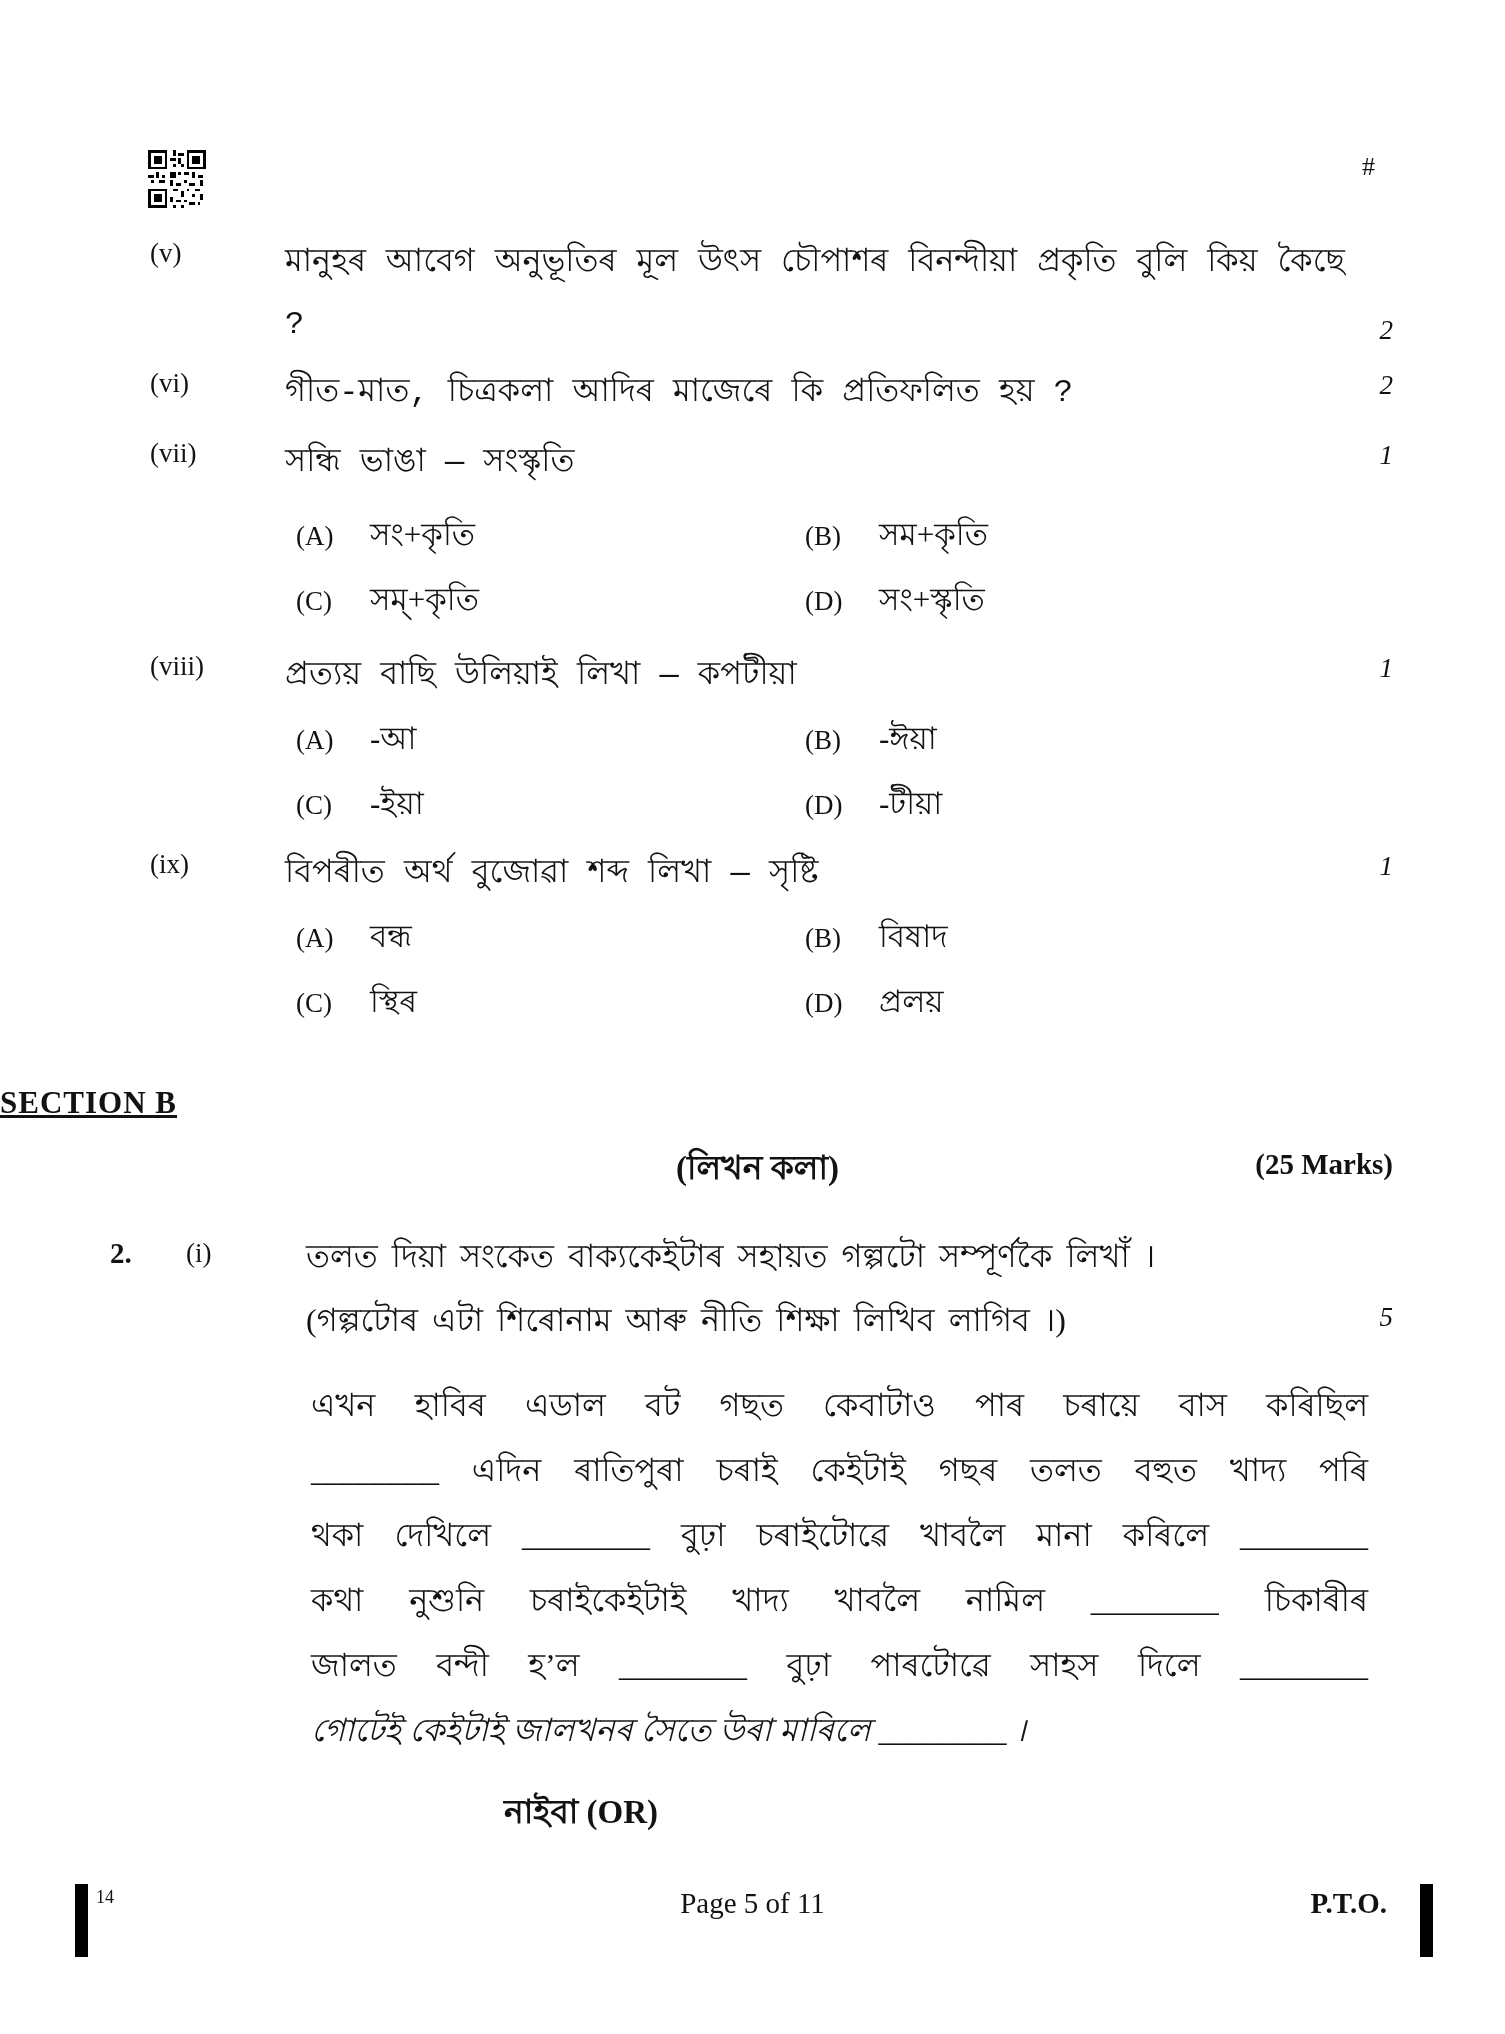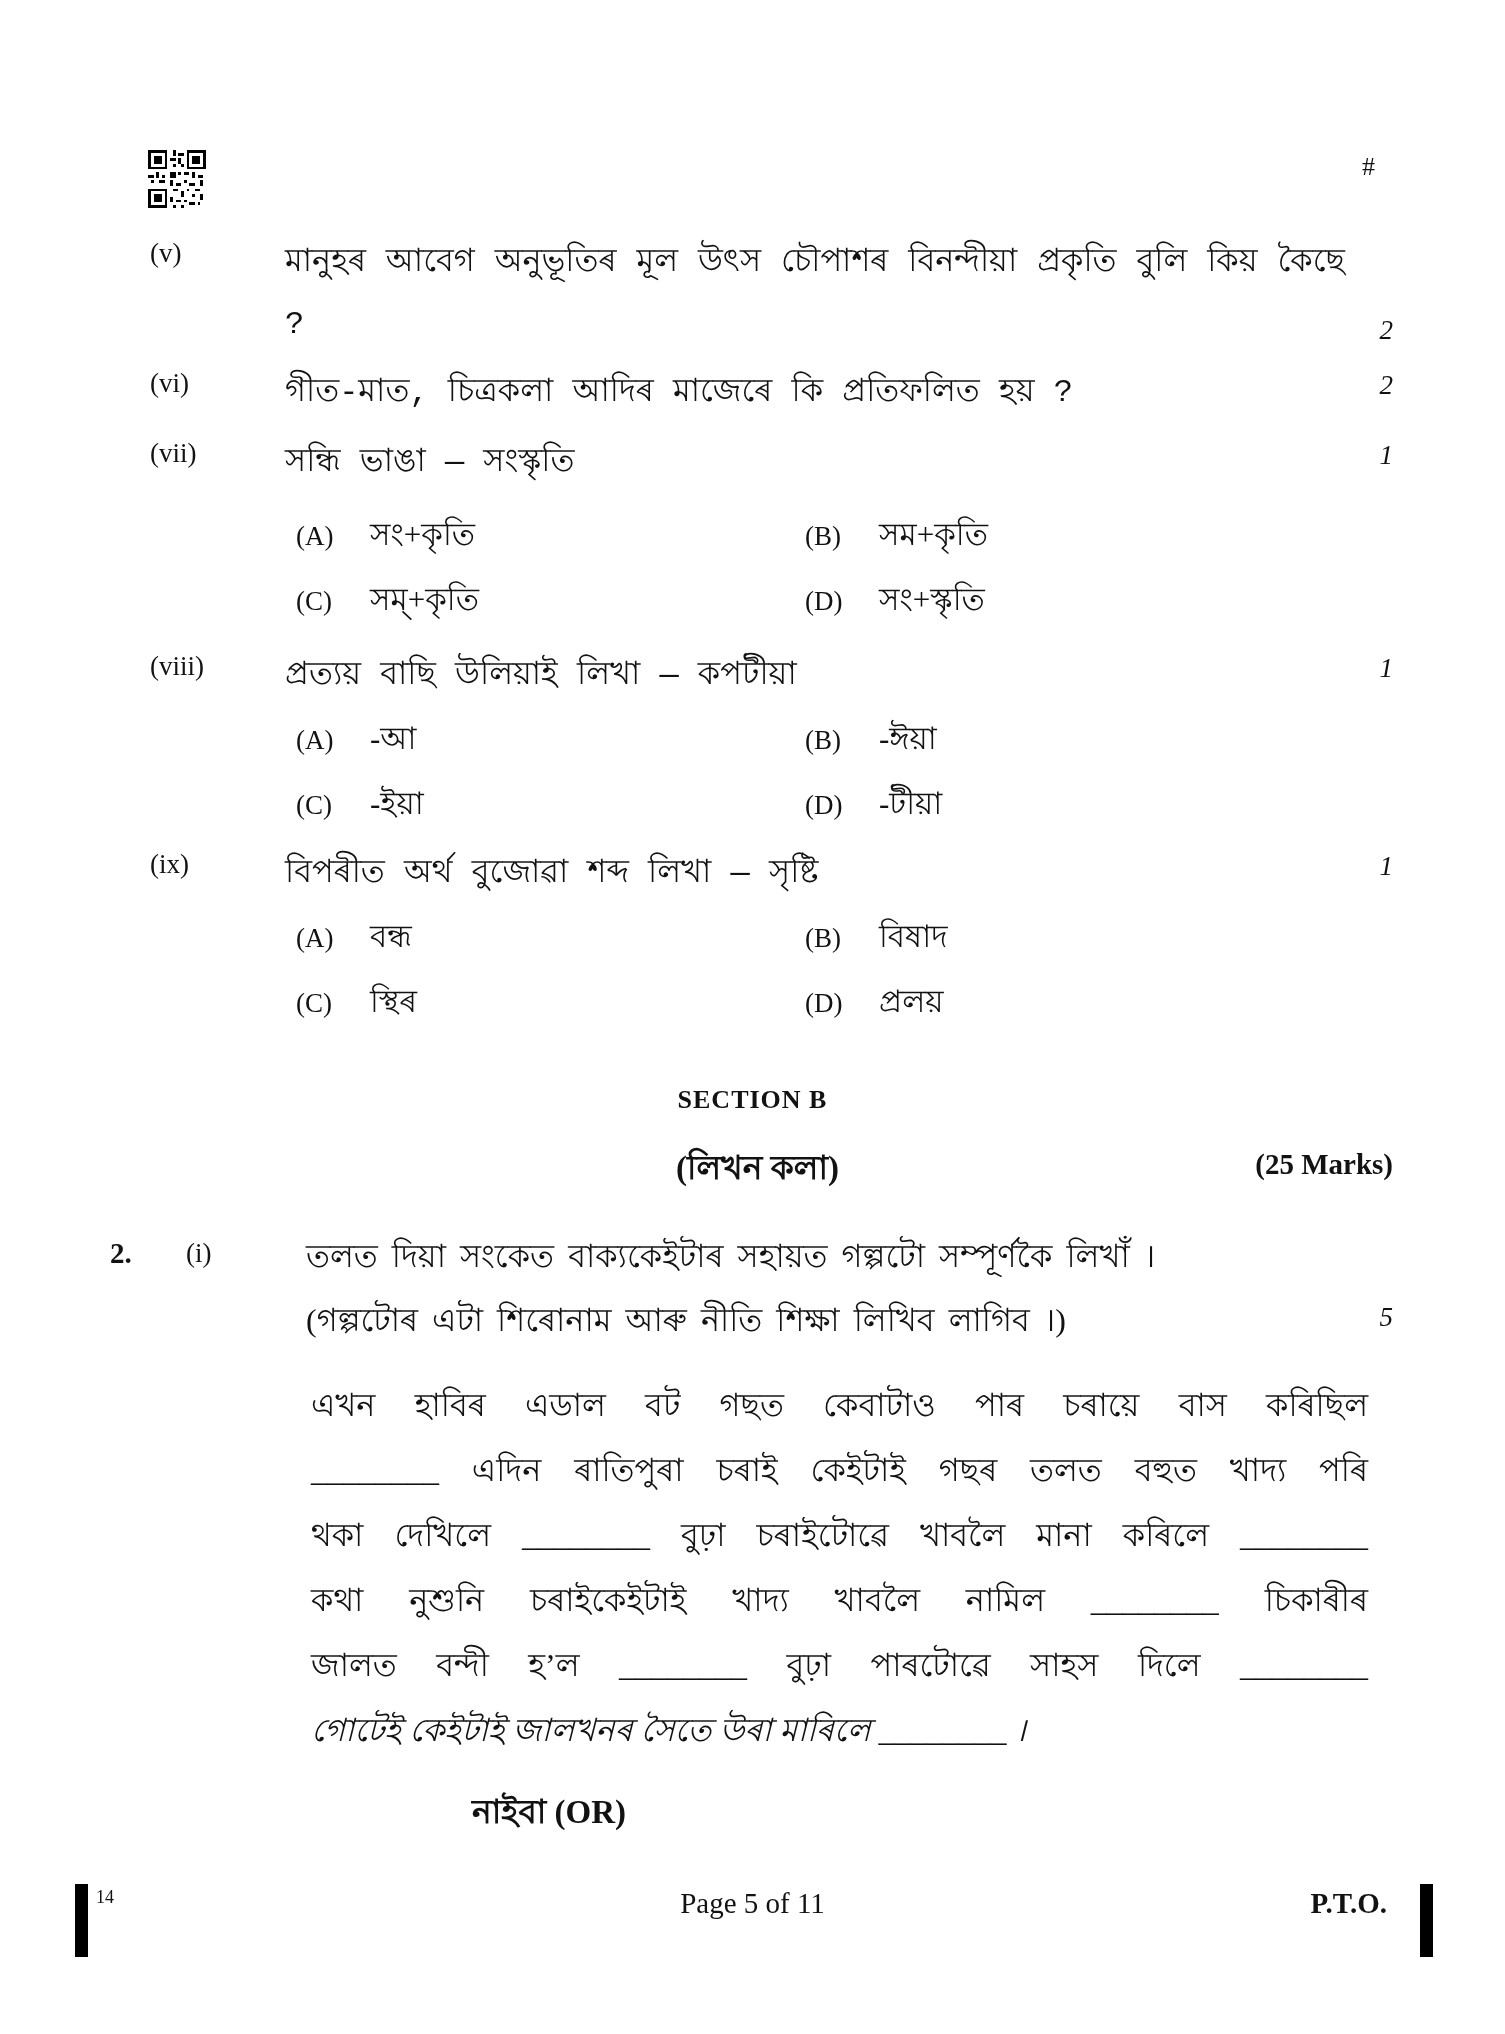--- a/index.html
+++ b/index.html
@@ -38,22 +38,22 @@
   .q-marks.bottom { align-self: flex-end; padding-bottom: 10px; }
 
   
   .opt-row { position: absolute; left: 296px; display: flex; }
   .opt { display: flex; align-items: baseline; }
   .opt.col1 { width: 509px; flex: 0 0 509px; }
   .opt-label { width: 74px; flex: 0 0 74px; font-size: 27px; font-family: "Liberation Serif", serif; }
   .opt-text { font-size: 31px; font-family: "Liberation Serif", "DejaVu Serif", serif; }
 
   
-  #section-title { position: absolute; left: 0; right: 0; top: 1085px; text-align: center;
-    font-size: 26px; font-weight: 700; letter-spacing: 1px; }
+  #section-title { position: absolute; left: 0; right: 0; top: 1085px; text-align: left;
+    font-size: 31px; font-weight: 700; letter-spacing: 1px; text-decoration: underline; }
   #section-subtitle { position: absolute; left: 0; right: 0; top: 1142px; text-align: center;
     font-size: 33px; font-weight: 700; padding-left: 10px; }
   #section-marks { position: absolute; right: 112px; top: 1148px;
     font-size: 29px; font-weight: 700; }
 
   
   .q2-row { position: absolute; left: 0; width: 100%; display: flex; align-items: flex-start; }
   .q2-num { margin-left: 110px; width: 76px; flex: 0 0 76px; font-size: 29px; font-weight: 700; padding-top: 5px; }
   .q2-sub { width: 104px; flex: 0 0 104px; font-size: 27px; padding-top: 6px; }
   .q2-text { width: 1056px; flex: 0 0 1056px; font-size: 32px; line-height: 48px; word-spacing: 6px; margin-left: 16px; }
@@ -62,21 +62,21 @@
 
   .story-line {
     position: absolute; left: 290px; width: 1057px;
     font-size: 32px; line-height: 46px;
     text-align: justify; text-align-last: justify;
     font-family: "Liberation Serif", "DejaVu Serif", serif;
     margin-left: 21px;
   }
   .story-line.last { text-align-last: left; font-style: italic; }
 
-  #or-label { position: absolute; left: 472px; top: 1786px; font-size: 33px; font-weight: 700; }
+  #or-label { position: absolute; left: 504px; top: 1786px; font-size: 33px; font-weight: 700; }
 
   
   .footer-bar { position: absolute; top: 1884px; width: 13px; height: 73px; background: #000; }
   #footer-bar-left { left: 75px; }
   #footer-bar-right { left: 1420px; }
   #footer-code { position: absolute; left: 96px; top: 1887px; font-size: 18px; }
   #footer-page { position: absolute; left: 0; right: 0; top: 1887px; text-align: center; font-size: 29px; font-weight: 400; }
   #footer-pto { position: absolute; right: 118px; top: 1887px; font-size: 29px; font-weight: 700; }
 </style>
 </head>

